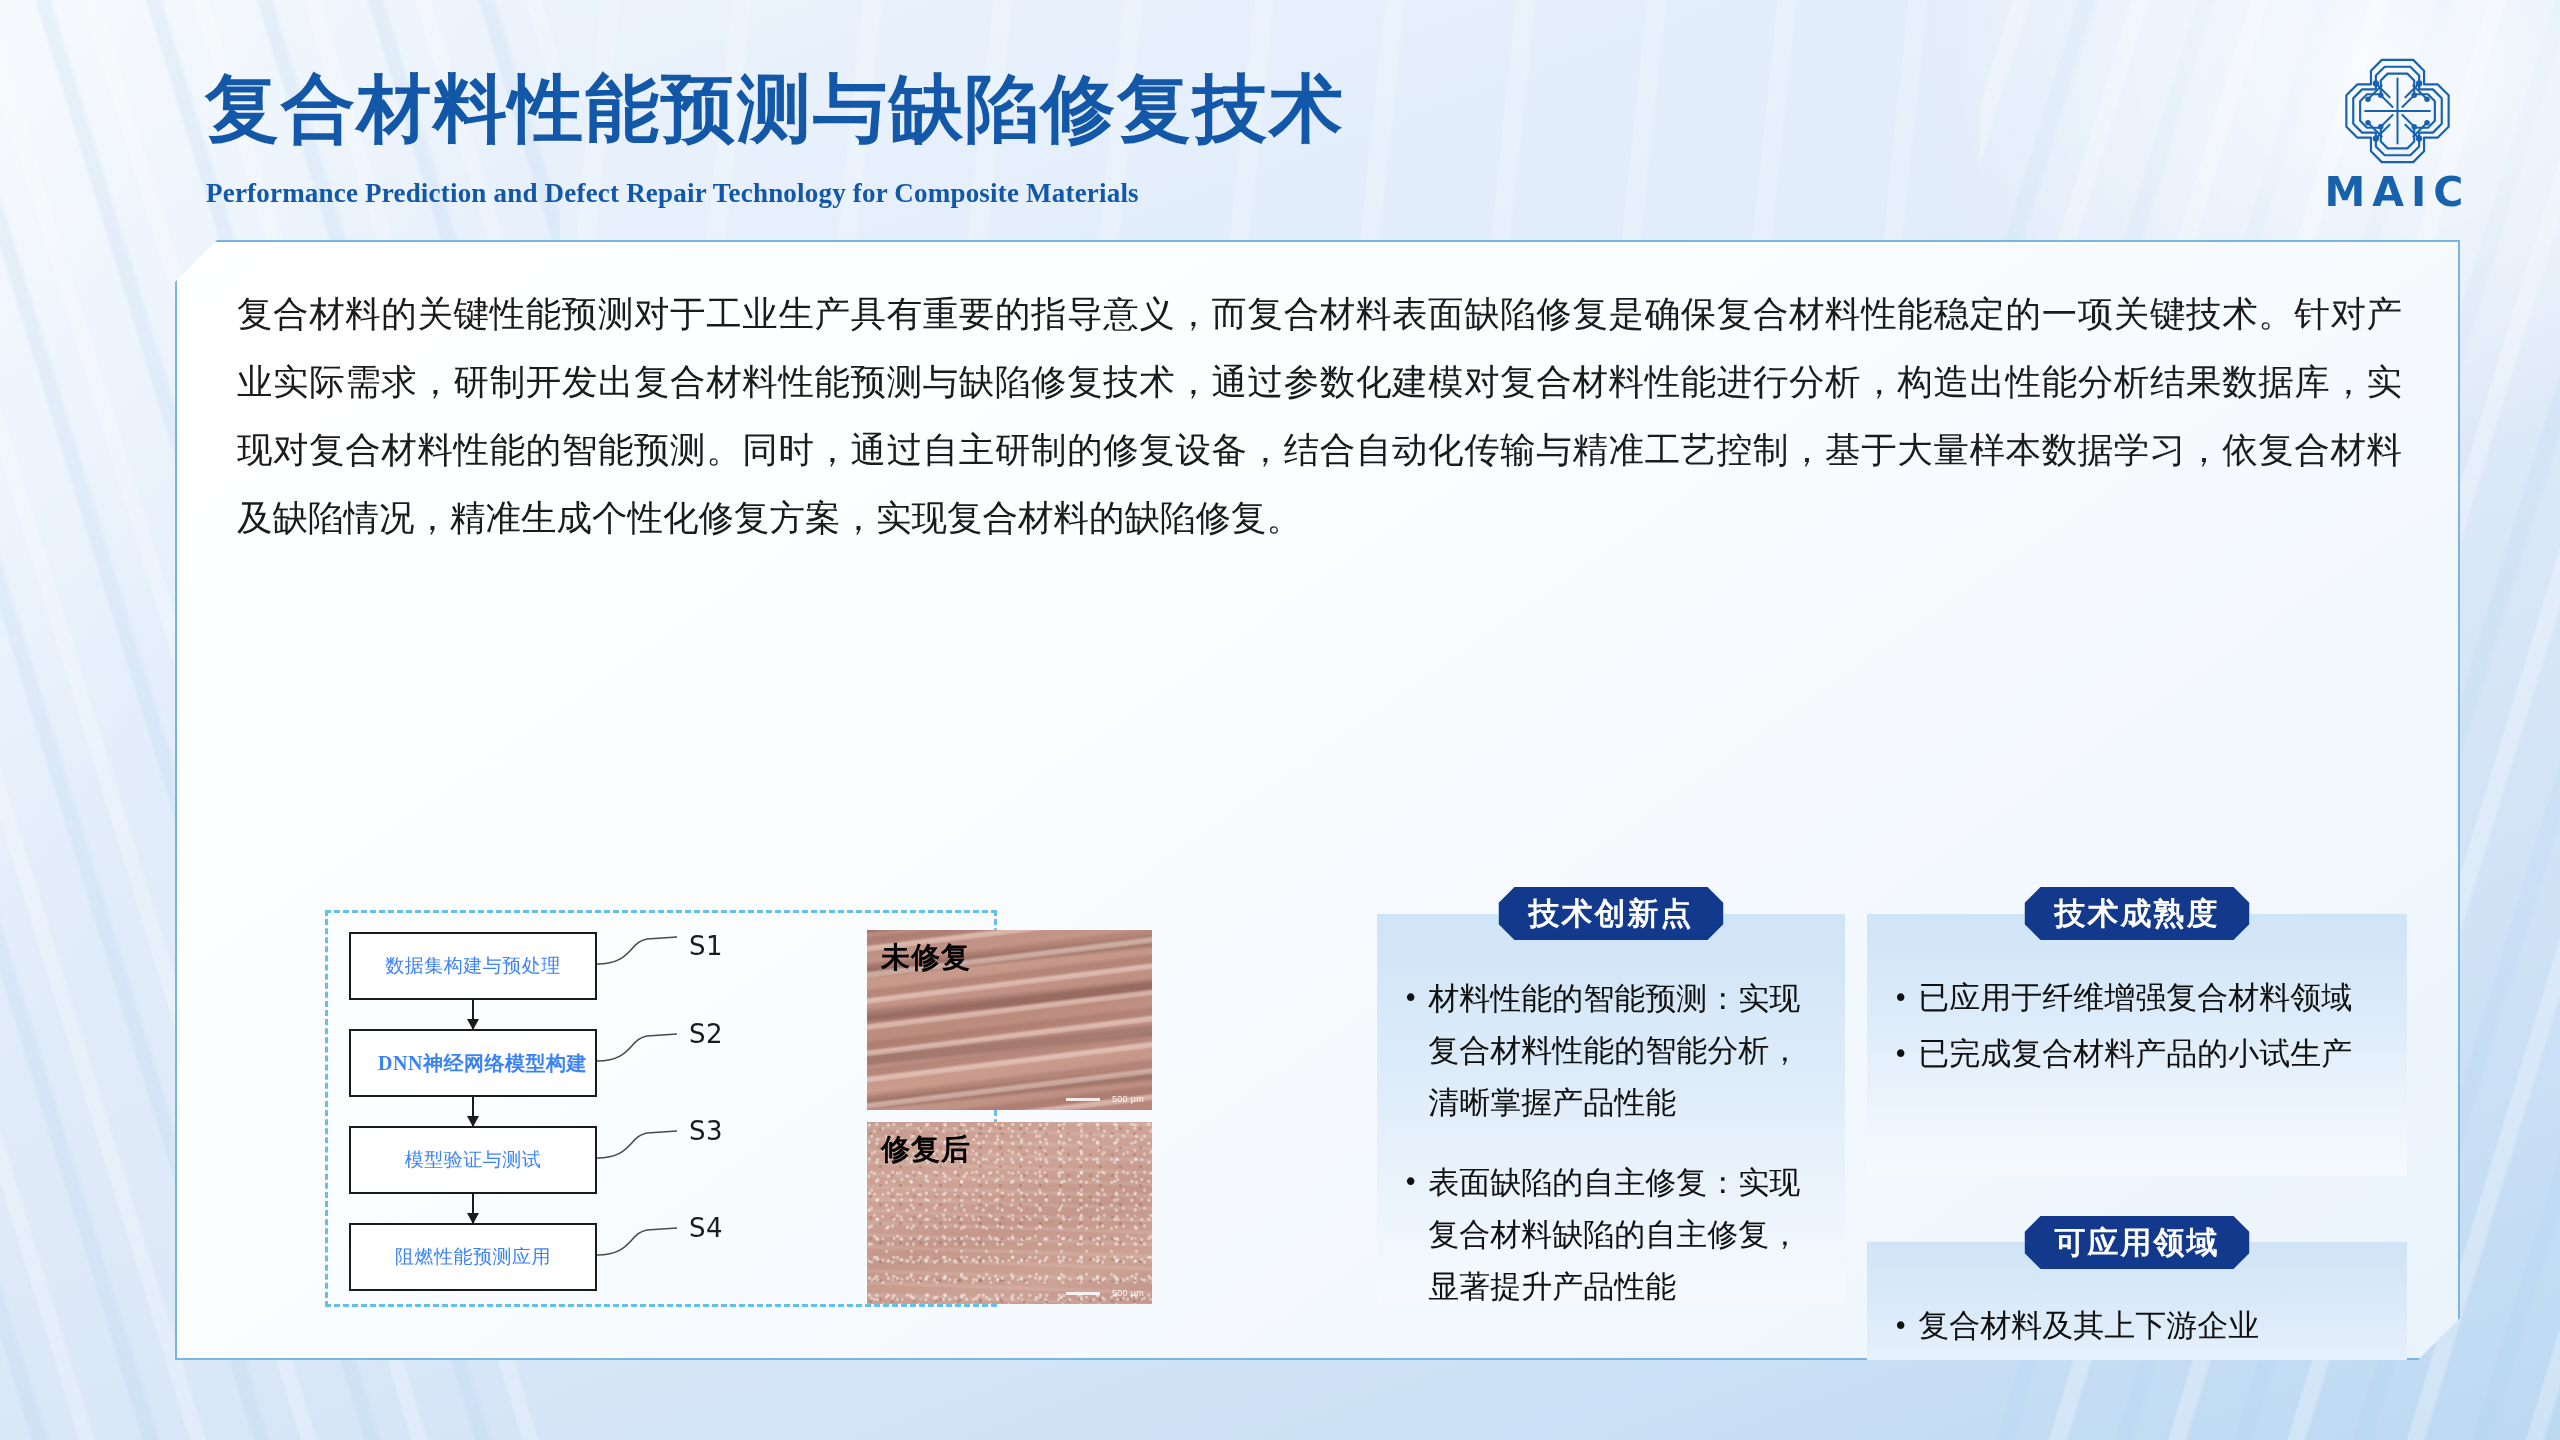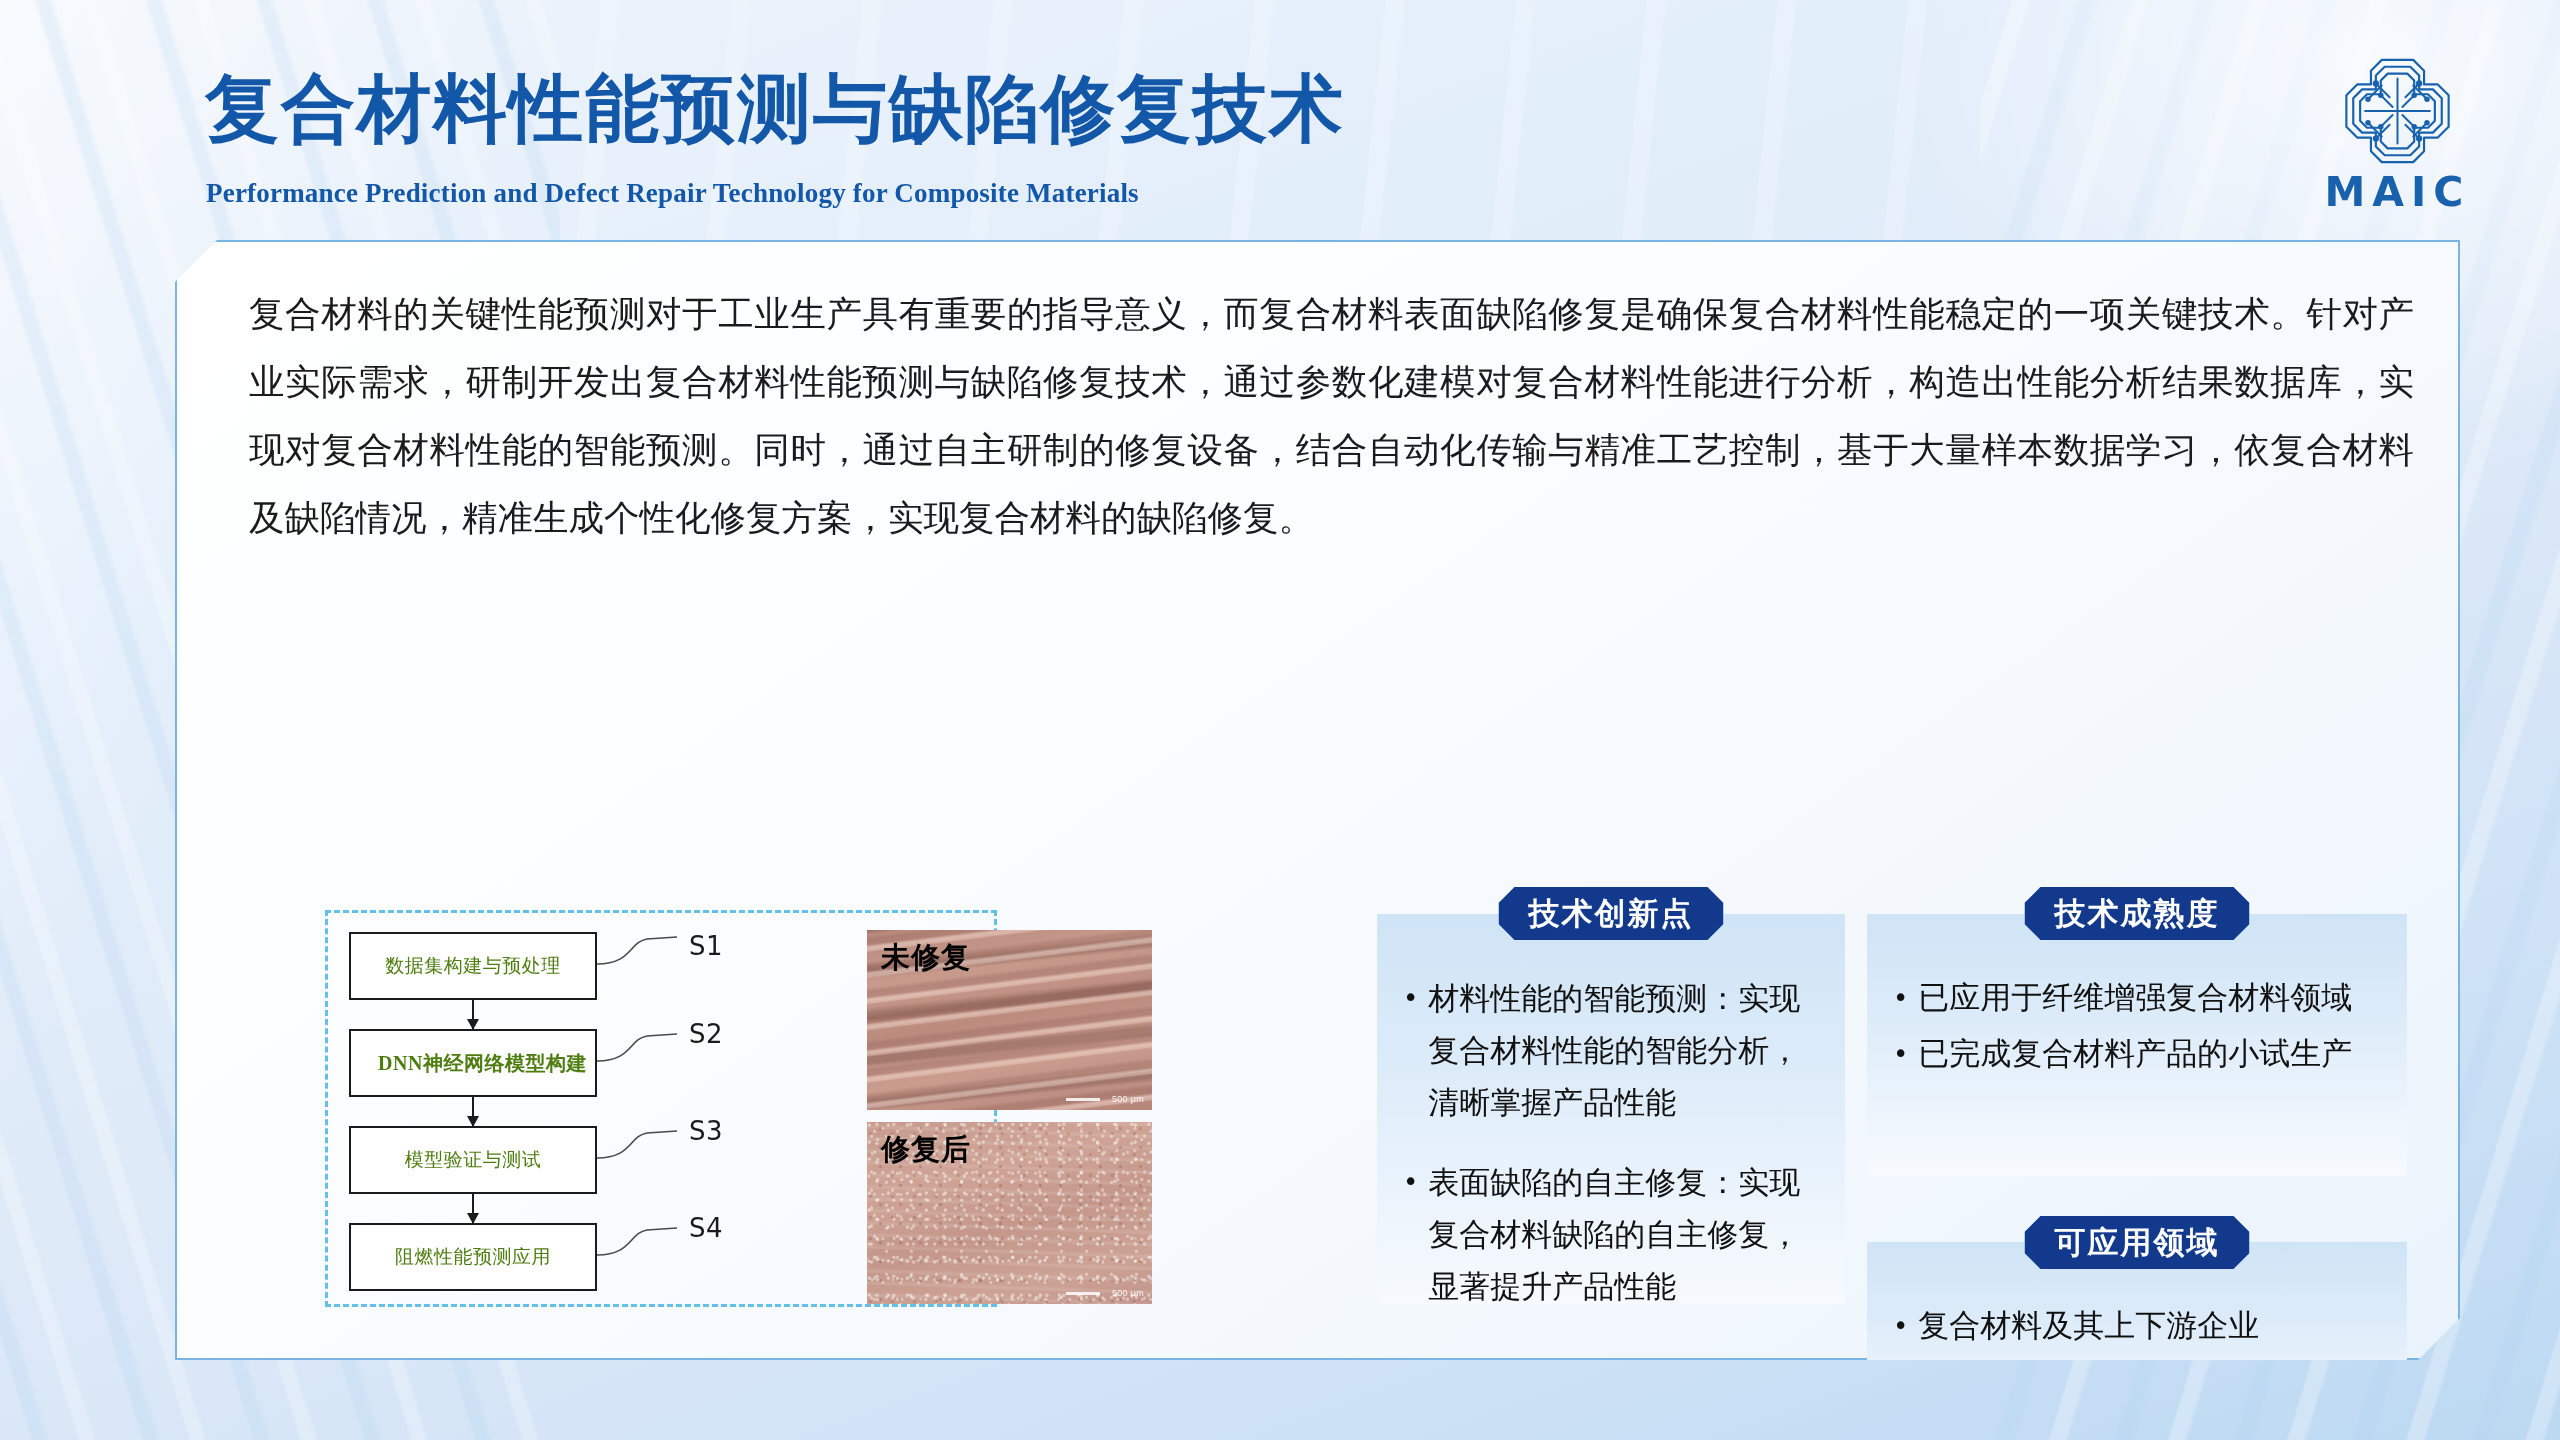--- a/index.html
+++ b/index.html
@@ -79,37 +79,37 @@
   #panel {
     position:absolute; left:175px; top:240px; width:2285px; height:1120px;
     background:linear-gradient(145deg,#ffffff 0%,#fbfdff 38%,#f3f8fd 72%,#eaf3fc 100%);
     border:2px solid #79b4e2;
     clip-path:polygon(42px 0, 100% 0, 100% calc(100% - 42px), calc(100% - 42px) 100%, 0 100%, 0 42px);
   }
   #panel-inner { position:absolute; inset:0; }
 
   
   #para {
-    position:absolute; left:72px; top:38px; width:2165px;
+    position:absolute; left:60px; top:38px; width:2165px;
     font-size:35.5px; line-height:68px; color:#1b1b1b;
     text-align:justify; text-justify:inter-character;
     font-family:Liberation Serif, serif;
     text-indent:0;
   }
   .dashed-wrap {
     position:absolute; left:148px; top:668px; width:672px; height:397px;
     border:3px dashed #63c0e8; background:rgba(255,255,255,0.0);
   }
 
   #flow { position:absolute; left:172px; top:690px; width:248px; height:355px; }
   .fbox {
     position:absolute; left:0; width:248px; height:68px;
     border:2px solid #1b1b1b; background:#fff;
     display:flex; align-items:center; justify-content:center;
-    font-size:19px; color:#4d7c0f; letter-spacing:.5px;
+    font-size:19px; color:#3b82f6; letter-spacing:.5px;
     font-family:"DejaVu Sans","Liberation Sans",sans-serif;
   }
   .fbox.bold { font-weight:bold; font-family:"Liberation Serif","DejaVu Serif",serif; font-size:20px; }
   .fbox.b1 { top:0; }
   .fbox.b2 { top:97px;padding-left:19px; }
   .fbox.b3 { top:194px; }
   .fbox.b4 { top:291px; }
   .farrow {
     position:absolute; left:123px; width:2px; height:29px; background:#1b1b1b;
   }

